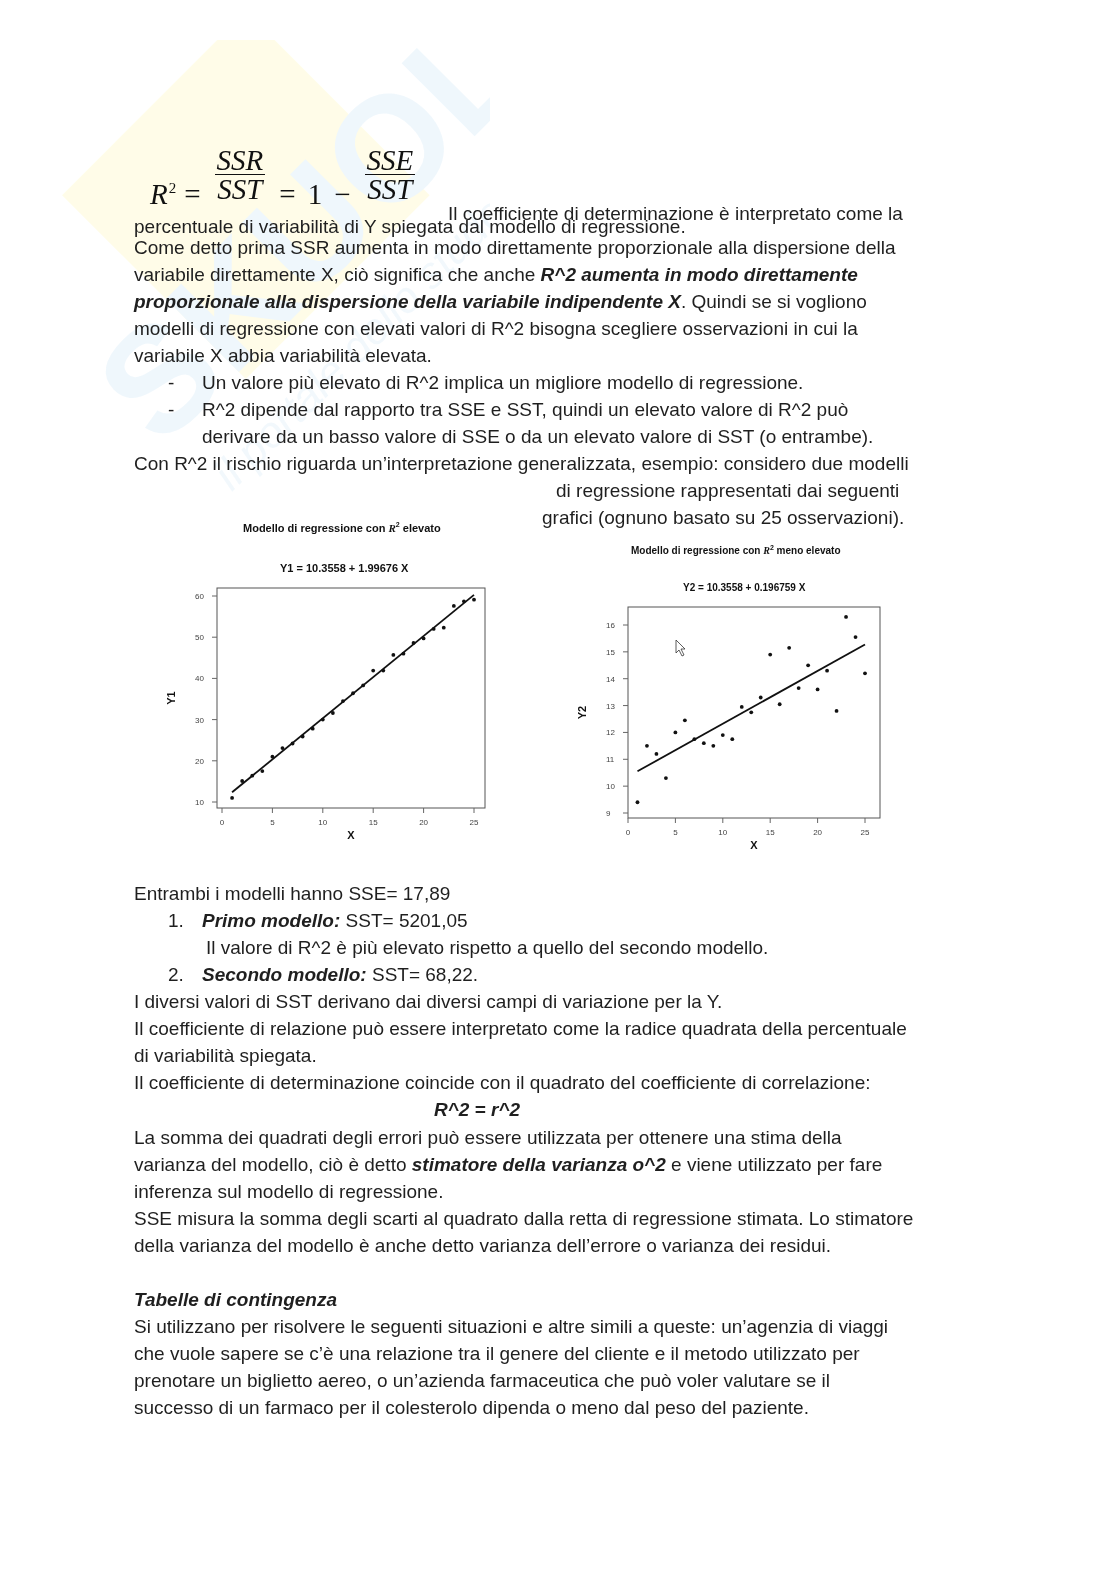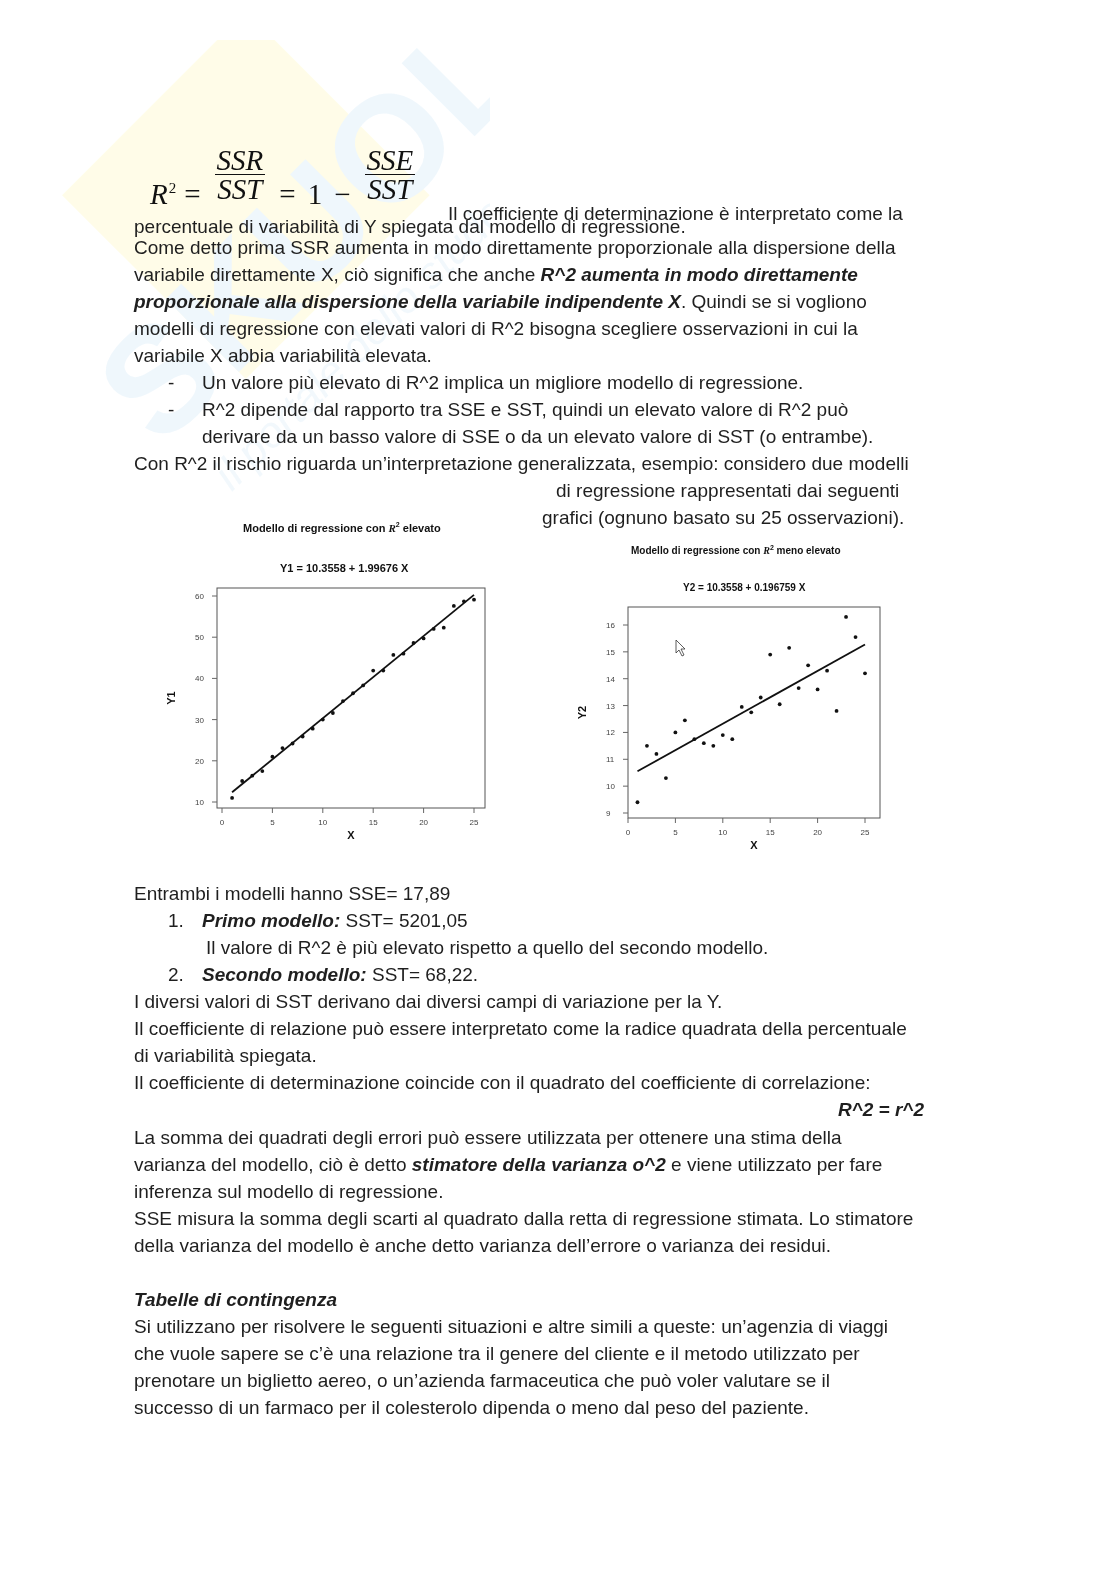--- a/index.html
+++ b/index.html
@@ -190,21 +190,21 @@
 <div class="line" style="left:168px; top:907px;">1.</div>
 <div class="line" style="left:202px; top:907px;"><span class="bi">Primo modello:</span><span> SST= 5201,05</span></div>
 <div class="line" style="left:206px; top:934px;">Il valore di R^2 è più elevato rispetto a quello del secondo modello.</div>
 <div class="line" style="left:168px; top:961px;">2.</div>
 <div class="line" style="left:202px; top:961px;"><span class="bi">Secondo modello:</span><span> SST= 68,22.</span></div>
 
 <div class="line" style="top:988px;">I diversi valori di SST derivano dai diversi campi di variazione per la Y.</div>
 <div class="line" style="top:1015px;">Il coefficiente di relazione può essere interpretato come la radice quadrata della percentuale</div>
 <div class="line" style="top:1042px;">di variabilità spiegata.</div>
 <div class="line" style="top:1069px;">Il coefficiente di determinazione coincide con il quadrato del coefficiente di correlazione:</div>
-<div class="line bi" style="left:0; width:924px; text-align:right; top:1096px; padding-left:30px; box-sizing:border-box;">R^2 = r^2</div>
+<div class="line bi" style="left:0; width:924px; text-align:center; top:1096px; padding-left:30px; box-sizing:border-box;">R^2 = r^2</div>
 
 <div class="line" style="top:1124px;">La somma dei quadrati degli errori può essere utilizzata per ottenere una stima della</div>
 <div class="line" style="top:1151px;"><span>varianza del modello, ciò è detto </span><span class="bi">stimatore della varianza o^2</span><span> e viene utilizzato per fare</span></div>
 <div class="line" style="top:1178px;">inferenza sul modello di regressione.</div>
 <div class="line" style="top:1205px;">SSE misura la somma degli scarti al quadrato dalla retta di regressione stimata. Lo stimatore</div>
 <div class="line" style="top:1232px;">della varianza del modello è anche detto varianza dell’errore o varianza dei residui.</div>
 
 <div class="line bi" style="top:1286px;">Tabelle di contingenza</div>
 <div class="line" style="top:1313px;">Si utilizzano per risolvere le seguenti situazioni e altre simili a queste: un’agenzia di viaggi</div>
 <div class="line" style="top:1340px;">che vuole sapere se c’è una relazione tra il genere del cliente e il metodo utilizzato per</div>

